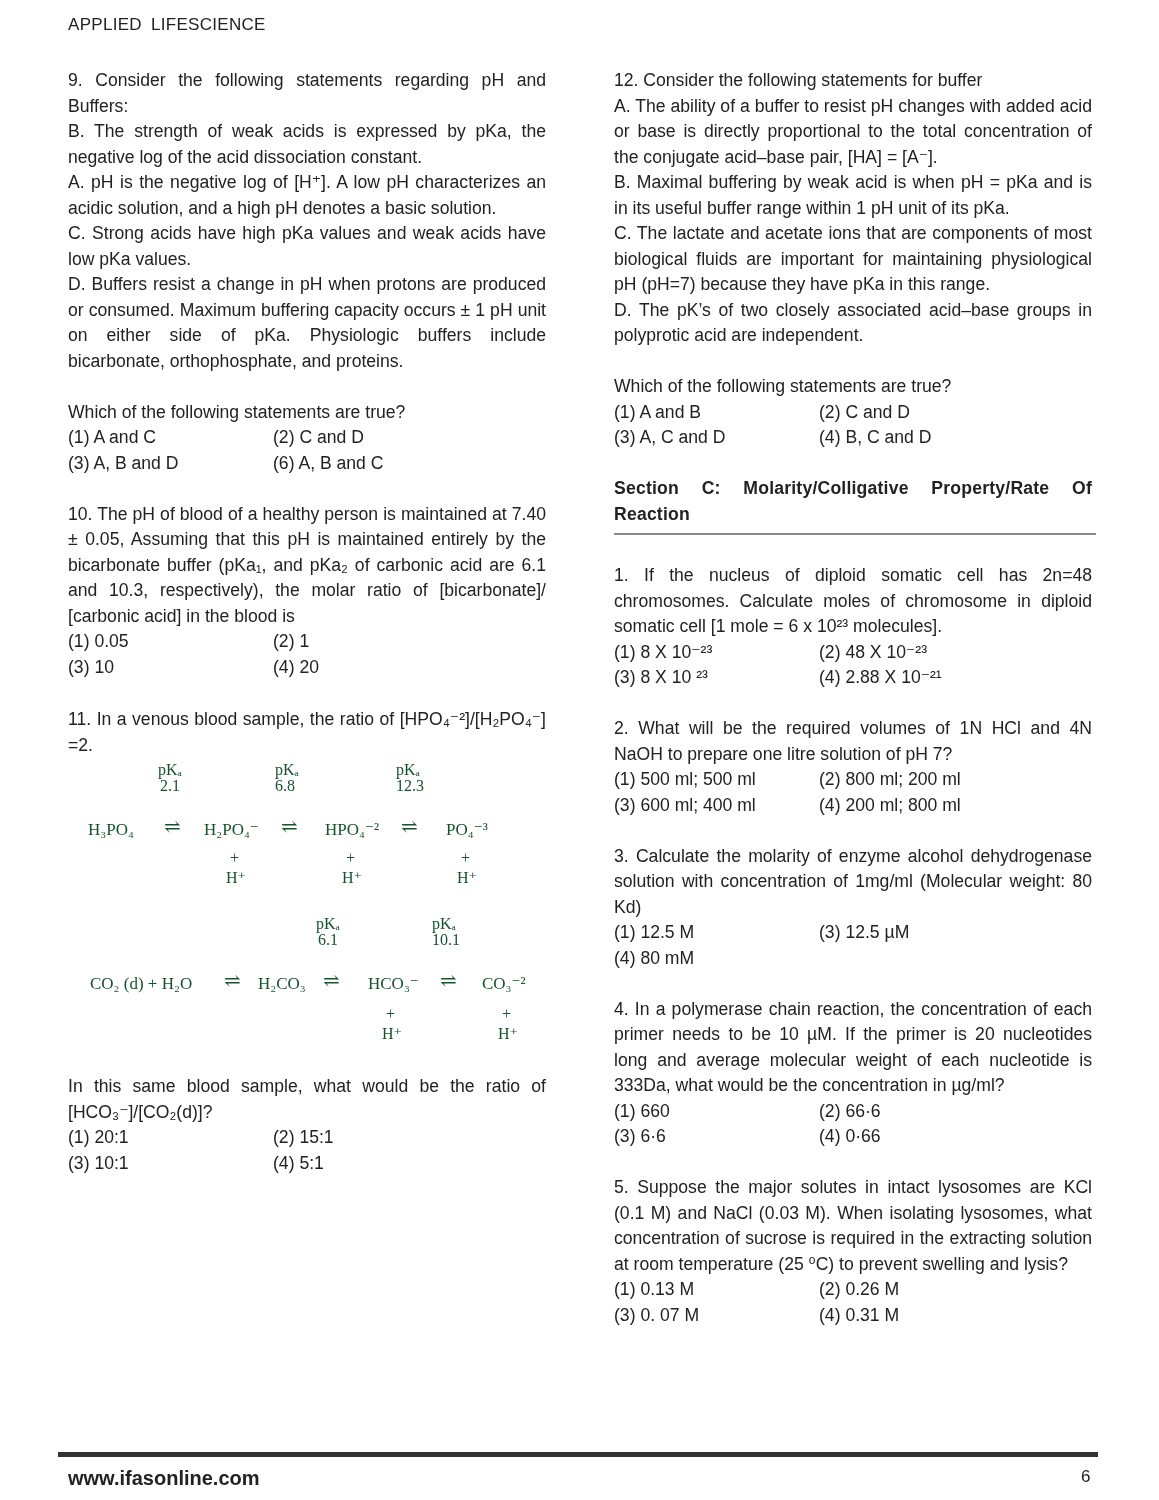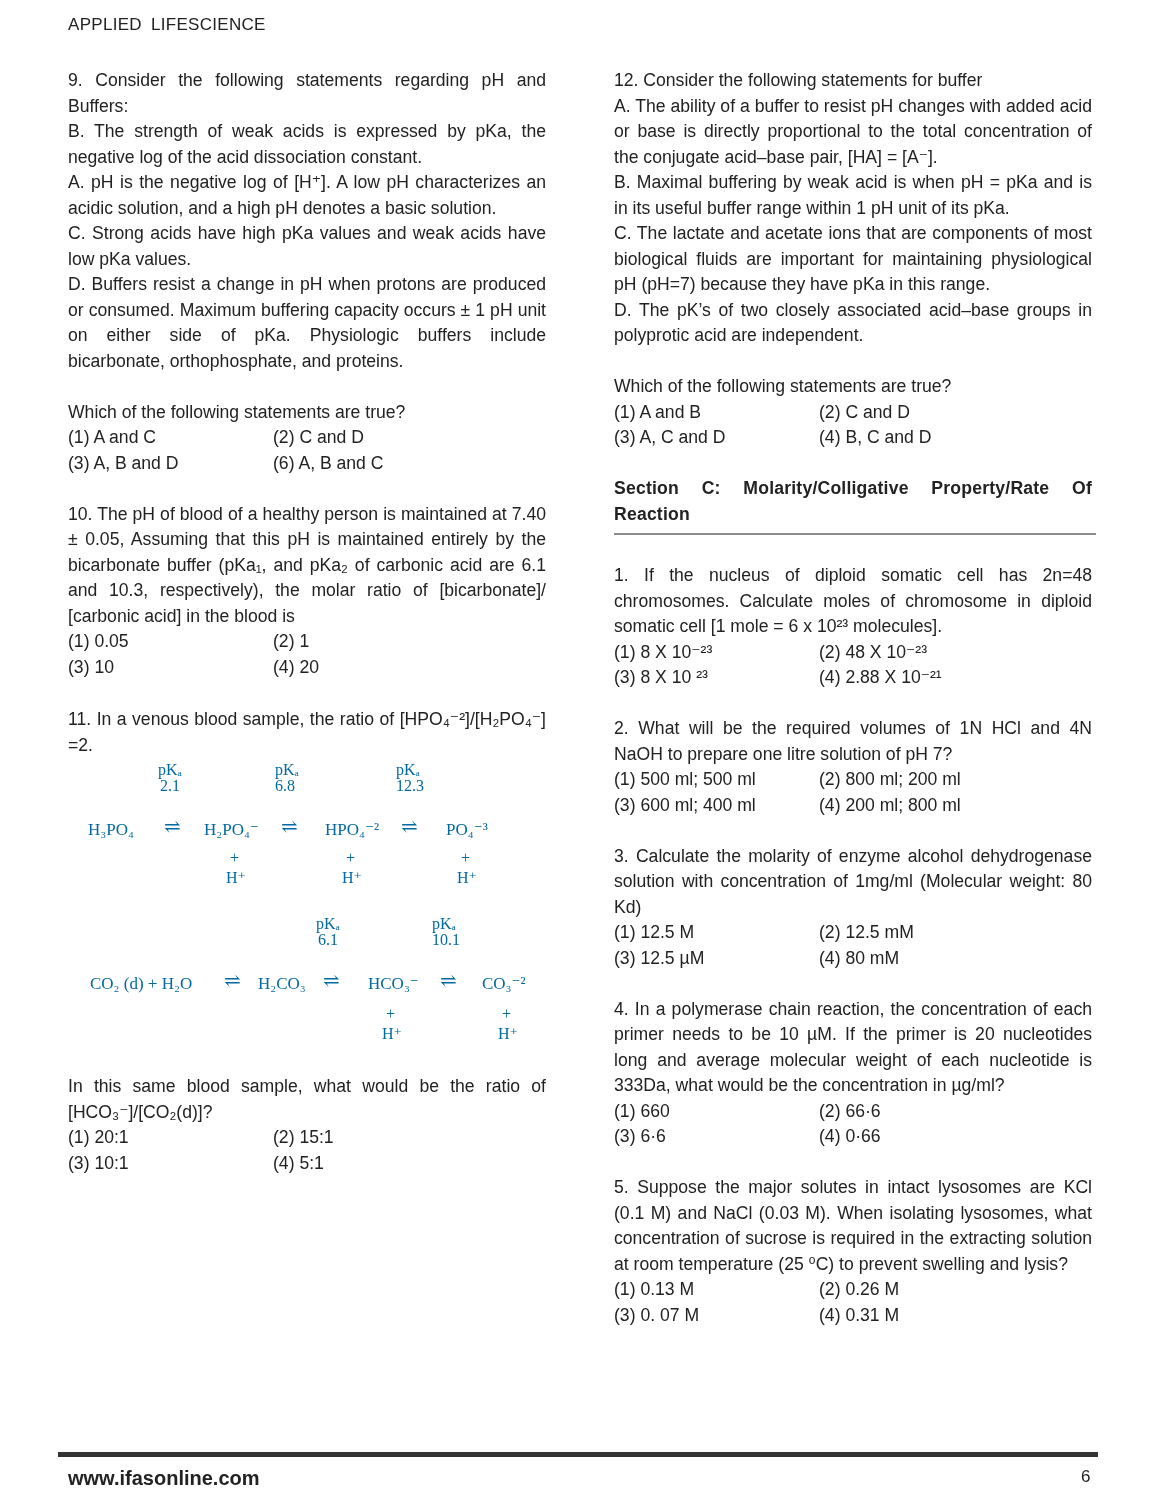--- a/index.html
+++ b/index.html
@@ -7,21 +7,21 @@
   .header { position:absolute; left:68px; top:15px; font-weight:normal; font-size:17px; letter-spacing:0.3px; color:#222; word-spacing:4px; }
   .col { position:absolute; top:68px; width:478px; font-size:17.6px; line-height:25.5px; }
   .col.left { left:68px; }
   .col.right { left:614px; }
   .p { margin:0; text-align:justify; }
   .gap { height:25.5px; }
   .opts { display:grid; grid-template-columns:205px 1fr; margin:0; }
   .col.right .opts { grid-template-columns:205px 1fr; }
   .section-title { font-weight:bold; margin:0; text-align:justify; word-spacing:6px; letter-spacing:0.2px; }
   .section-rule { height:2px; background:#8a8a8a; margin:6px 0 0 0; width:482px; }
-  .diagram { position:relative; height:316px; font-family:"Liberation Serif", "DejaVu Serif", serif; color:#0369a1; font-size:16px; line-height:16px; }
+  .diagram { position:relative; height:316px; font-family:"Liberation Serif", "DejaVu Serif", serif; color:#14532d; font-size:16px; line-height:16px; }
   .diagram span { position:absolute; white-space:nowrap; }
   .diagram .eq { font-size:17px; }
   .footer-bar { position:absolute; left:58px; top:1452px; width:1040px; height:5px; background:#333; }
   .footer-url { position:absolute; left:68px; top:1467px; font-weight:bold; font-size:20px; color:#222; }
   .footer-page { position:absolute; left:1081px; top:1467px; font-size:17px; color:#222; }
 </style>
 </head>
 <body>
 
 <div class="header">APPLIED  LIFESCIENCE</div>
@@ -160,21 +160,20 @@
       <span>(4) 200 ml; 800 ml</span>
     </div>
   </div>
 
   <div class="gap"></div>
 
   <div>
     <p class="p">3. Calculate the molarity of enzyme alcohol dehydrogenase solution with concentration of 1mg/ml (Molecular weight: 80 Kd)</p>
     <div class="opts">
       <span>(1) 12.5 M</span>
-      <span>(2) 12.5 mM</span>
       <span>(3) 12.5 µM</span>
       <span>(4) 80 mM</span>
     </div>
   </div>
 
   <div class="gap"></div>
 
   <div>
     <p class="p">4. In a polymerase chain reaction, the concentration of each primer needs to be 10 µM. If the primer is 20 nucleotides long and average molecular weight of each nucleotide is 333Da, what would be the concentration in µg/ml?</p>
     <div class="opts">

